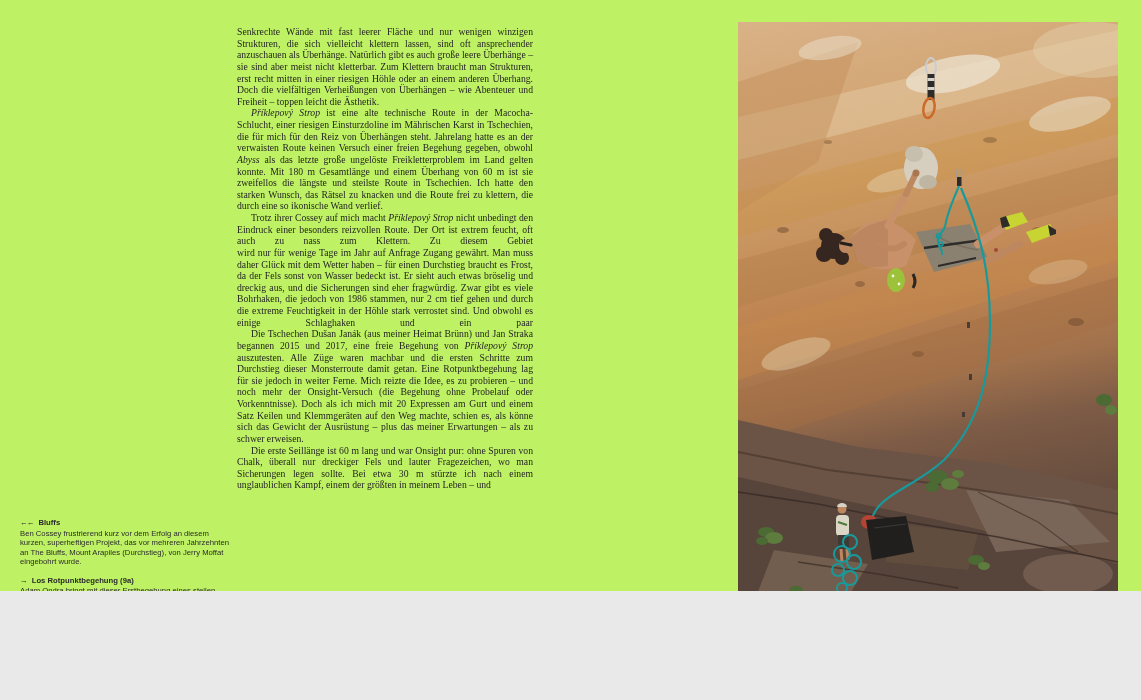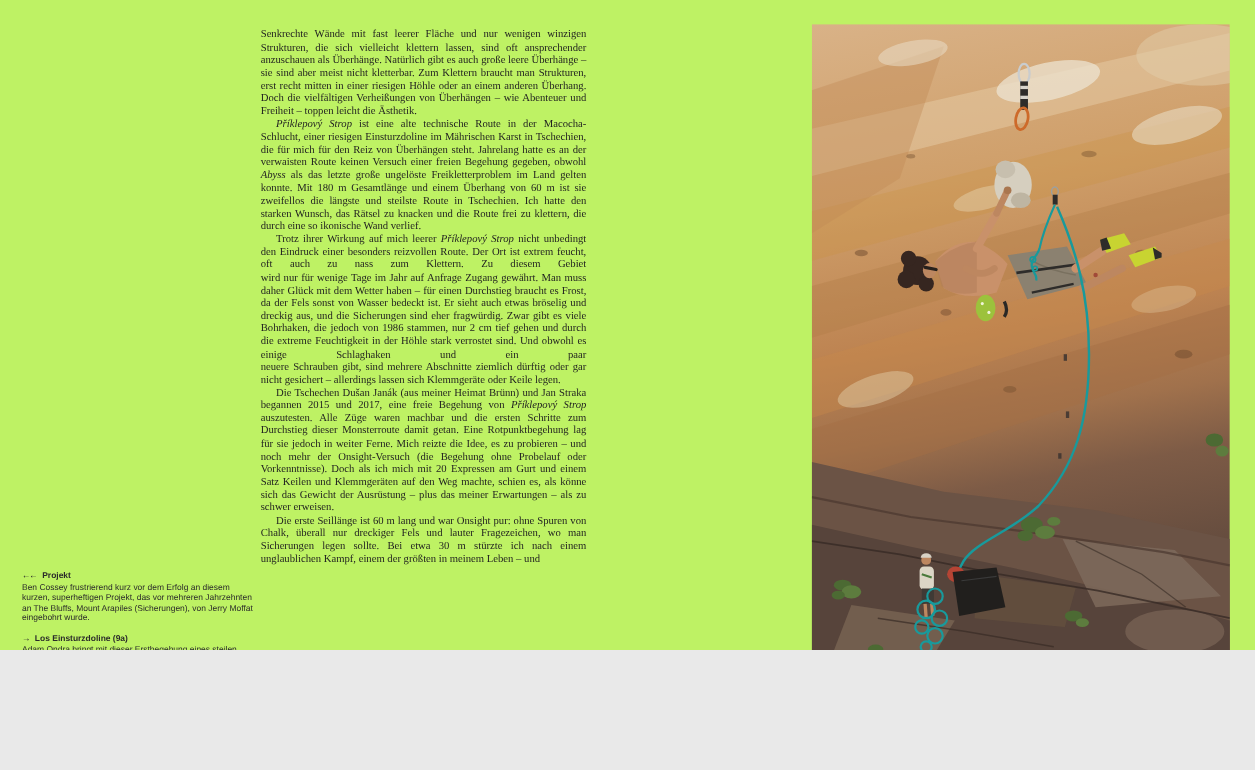--- a/index.html
+++ b/index.html
@@ -45,35 +45,34 @@
   .photo svg{display:block;}
 </style>
 </head>
 <body>
 
 <div class="spread">
 
   <div class="article">
       <div class="para"><span>Senkrechte Wände mit fast leerer Fläche und nur wenigen winzigen Strukturen, die sich vielleicht klettern lassen, sind oft ansprechender anzuschauen als Überhänge. Natürlich gibt es auch große leere Überhänge – sie sind aber meist nicht kletterbar. Zum Klettern braucht man Strukturen, erst recht mitten in einer riesigen Höhle oder an einem anderen Überhang. Doch die vielfältigen Verheißungen von Überhängen – wie Abenteuer und Freiheit – toppen leicht die Ästhetik.</span></div>
       <div class="para indent"><i>Příklepový Strop</i><span> ist eine alte technische Route in der Macocha-Schlucht, einer riesigen Einsturzdoline im Mährischen Karst in Tschechien, die für mich für den Reiz von Überhängen steht. Jahrelang hatte es an der verwaisten Route keinen Versuch einer freien Begehung gegeben, obwohl </span><i>Abyss</i><span> als das letzte große ungelöste Freikletterproblem im Land gelten konnte. Mit 180 m Gesamtlänge und einem Überhang von 60 m ist sie zweifellos die längste und steilste Route in Tschechien. Ich hatte den starken Wunsch, das Rätsel zu knacken und die Route frei zu klettern, die durch eine so ikonische Wand verlief.</span></div>
-      <div class="para indent cont"><span>Trotz ihrer Wirkung auf mich leerer </span><i>Příklepový Strop</i><span> nicht unbedingt den Eindruck einer besonders reizvollen Route. Der Ort ist extrem feucht, oft auch zu nass zum Klettern. Zu diesem Gebiet</span></div>
+      <div class="para indent cont"><span>Trotz ihrer Cossey auf mich macht </span><i>Příklepový Strop</i><span> nicht unbedingt den Eindruck einer besonders reizvollen Route. Der Ort ist extrem feucht, oft auch zu nass zum Klettern. Zu diesem Gebiet</span></div>
       <div class="para narrow cont"><span>wird nur für wenige Tage im Jahr auf Anfrage Zugang gewährt. Man muss daher Glück mit dem Wetter haben – für einen Durchstieg braucht es Frost, da der Fels sonst von Wasser bedeckt ist. Er sieht auch etwas bröselig und dreckig aus, und die Sicherungen sind eher fragwürdig. Zwar gibt es viele Bohrhaken, die jedoch von 1986 stammen, nur 2 cm tief gehen und durch die extreme Feuchtigkeit in der Höhle stark verrostet sind. Und obwohl es einige Schlaghaken und ein paar</span></div>
-      <div class="para"><span>neuere Schrauben gibt, sind mehrere Abschnitte ziemlich dürftig oder gar nicht gesichert – allerdings lassen sich Klemmgeräte oder Keile legen.</span></div>
       <div class="para indent"><span>Die Tschechen Dušan Janák (aus meiner Heimat Brünn) und Jan Straka begannen 2015 und 2017, eine freie Begehung von </span><i>Příklepový Strop</i><span> auszutesten. Alle Züge waren machbar und die ersten Schritte zum Durchstieg dieser Monsterroute damit getan. Eine Rotpunktbegehung lag für sie jedoch in weiter Ferne. Mich reizte die Idee, es zu probieren – und noch mehr der Onsight-Versuch (die Begehung ohne Probelauf oder Vorkenntnisse). Doch als ich mich mit 20 Expressen am Gurt und einem Satz Keilen und Klemmgeräten auf den Weg machte, schien es, als könne sich das Gewicht der Ausrüstung – plus das meiner Erwartungen – als zu schwer erweisen.</span></div>
       <div class="para indent"><span>Die erste Seillänge ist 60 m lang und war Onsight pur: ohne Spuren von Chalk, überall nur dreckiger Fels und lauter Fragezeichen, wo man Sicherungen legen sollte. Bei etwa 30 m stürzte ich nach einem unglaublichen Kampf, einem der größten in meinem Leben – und</span></div>
     </div>
 
 
   <div class="captions">
       <div class="caption">
-        <div class="cap-head"><span class="cap-arrow">←←</span><span>Projekt</span></div>
-        <div class="cap-body">Ben Cossey frustrierend kurz vor dem Erfolg an diesem kurzen, superheftigen Projekt, das vor mehreren Jahrzehnten an The Bluffs, Mount Arapiles (Sicherungen), von Jerry Moffat eingebohrt wurde.</div>
+        <div class="cap-head"><span class="cap-arrow">←←</span><span>Bluffs</span></div>
+        <div class="cap-body">Ben Cossey frustrierend kurz vor dem Erfolg an diesem kurzen, superheftigen Projekt, das vor mehreren Jahrzehnten an The Bluffs, Mount Arapiles (Durchstieg), von Jerry Moffat eingebohrt wurde.</div>
       </div>
       <div class="caption">
-        <div class="cap-head"><span class="cap-arrow">→</span><span>Los Einsturzdoline (9a)</span></div>
+        <div class="cap-head"><span class="cap-arrow">→</span><span>Los Rotpunktbegehung (9a)</span></div>
         <div class="cap-body">Adam Ondra bringt mit dieser Erstbegehung eines steilen Projekts an Sector Odyssey, Kalymnos, erstmals den Grad 9a nach Griechenland (2003).</div>
       </div>
     </div>
 
   <div class="folio folio-left">192</div>
   <div class="running running-left">ÜBERHÄNGE</div>
   <div class="running running-right">ÜBERHÄNGE</div>
   <div class="folio folio-right">193</div>
 
   <div class="photo" role="img" aria-label="Kletterer in stark überhängender orangefarbener Kalkwand mit türkisem Seil, Sicherer mit Seilhaufen und schwarzer Plane am Wandfuß">

